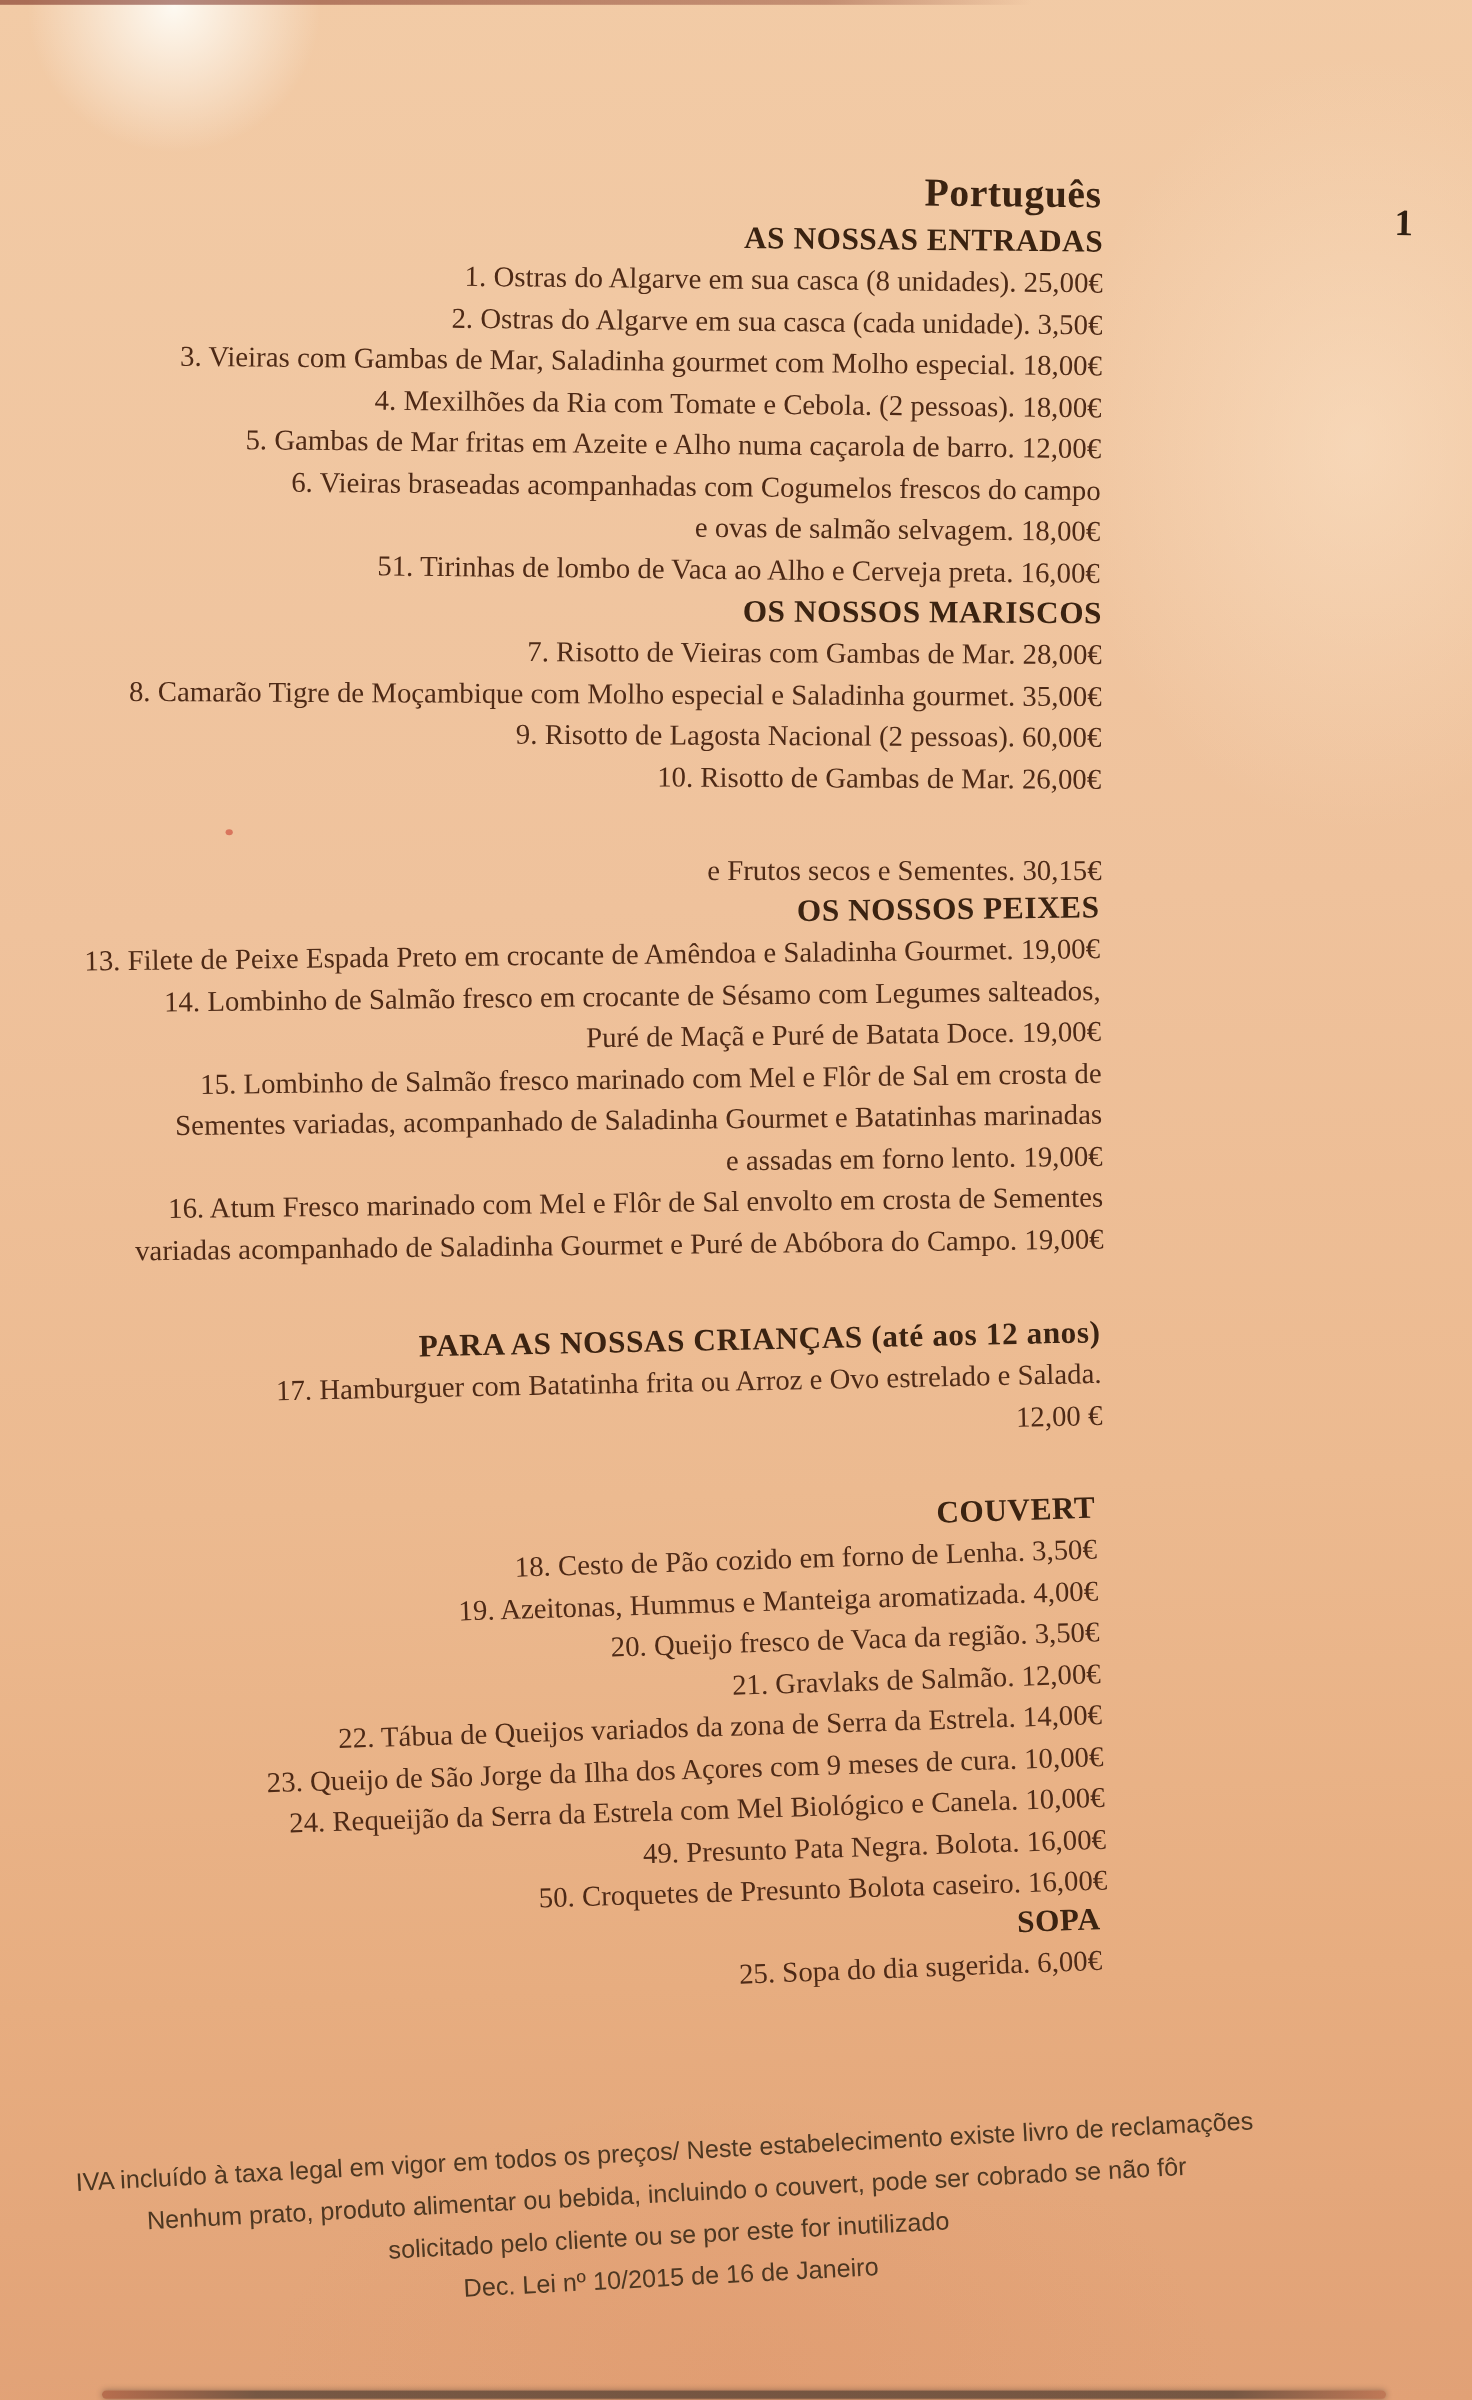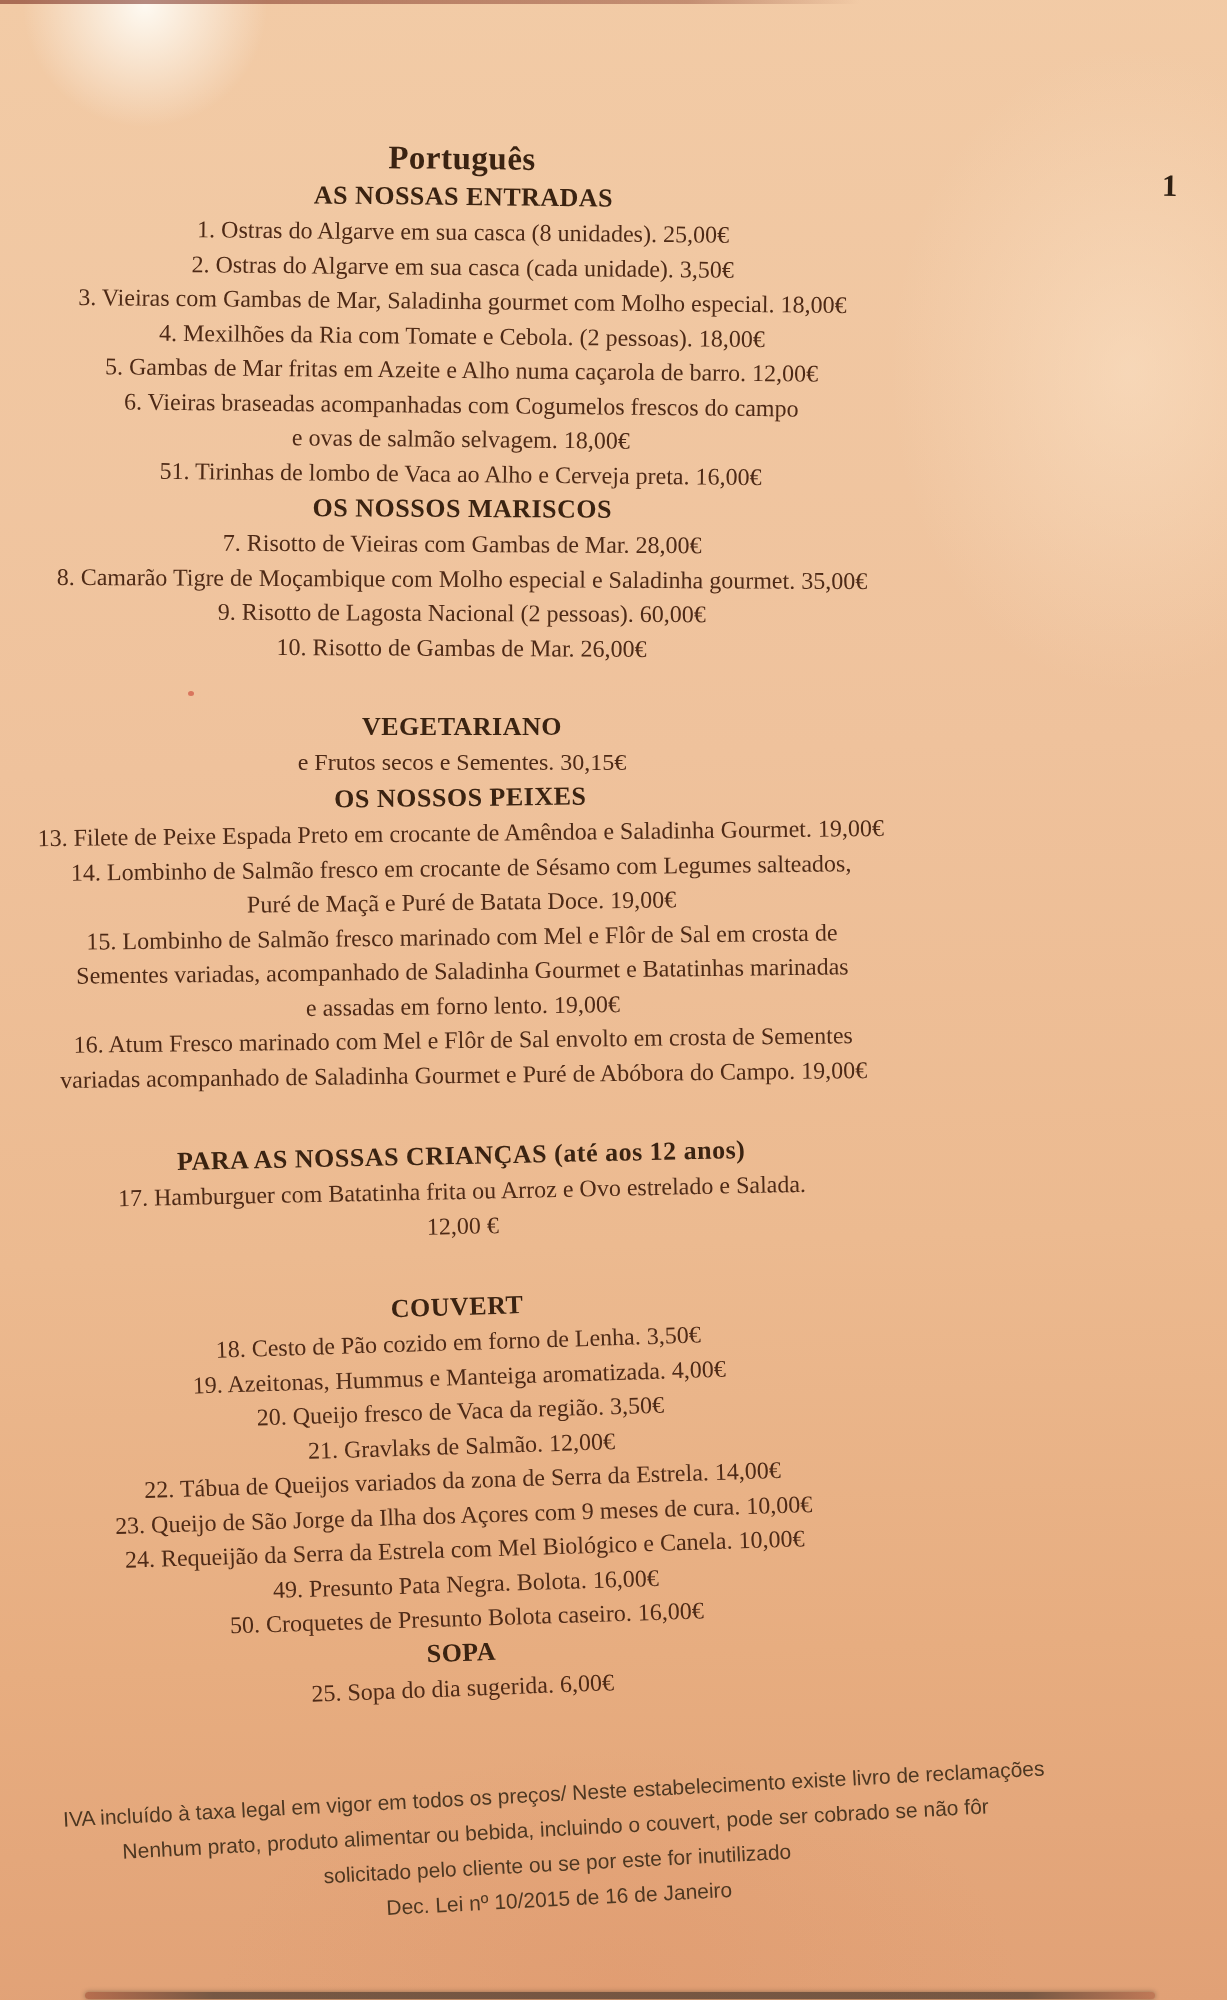--- a/index.html
+++ b/index.html
@@ -16,21 +16,21 @@
   }
   .top-edge{position:absolute;top:0;left:0;width:860px;height:4px;
     background:linear-gradient(90deg,rgba(110,30,18,0.55),rgba(110,30,18,0.35) 80%,rgba(110,30,18,0));}
   .bottom-strip{position:absolute;bottom:1px;left:85px;width:1070px;height:7px;border-radius:4px;
     background:linear-gradient(90deg,rgba(130,45,28,0.45),rgba(52,42,36,0.62) 12%,rgba(52,42,36,0.62) 88%,rgba(130,45,28,0.35));
     box-shadow:0 0 5px rgba(52,42,36,0.45);}
   .speck{position:absolute;left:188px;top:691px;width:6px;height:5px;border-radius:50%;
     background:rgba(205,75,58,0.65);}
   .page-number{position:absolute;top:168px;left:1162px;font-size:31px;font-weight:bold;
     color:#2f2013;transform:rotate(1deg);}
-  .content{position:absolute;top:140px;left:6px;width:912px;text-align:center;}
+  .content{position:absolute;top:140px;left:6px;width:912px;text-align:right;}
   .menu-title{font-size:33px;font-weight:bold;color:#3b2311;transform:rotate(0.6deg);letter-spacing:0.5px;}
   .menu-section{margin:0;}
   .menu-heading{font-size:26px;font-weight:bold;color:#3b2311;line-height:36px;letter-spacing:0.5px;}
   .menu-line{font-size:24px;line-height:34.5px;white-space:nowrap;color:#4e2a16;}
   .footer{
     position:absolute;top:1776px;left:14px;width:1085px;text-align:center;
     transform:rotate(-3deg);transform-origin:50% 50%;
     font-family:"Liberation Sans", sans-serif;color:#4d3721;
   }
   .footer-line{font-size:21px;line-height:35px;white-space:nowrap;}
@@ -57,21 +57,20 @@
           <div class="menu-line">51. Tirinhas de lombo de Vaca ao Alho e Cerveja preta. 16,00€</div>
         </div>
         <div class="menu-section" style="transform: rotate(0.3deg); margin-top: 0px;">
           <div class="menu-heading">OS NOSSOS MARISCOS</div>
           <div class="menu-line">7. Risotto de Vieiras com Gambas de Mar. 28,00€</div>
           <div class="menu-line">8. Camarão Tigre de Moçambique com Molho especial e Saladinha gourmet. 35,00€</div>
           <div class="menu-line">9. Risotto de Lagosta Nacional (2 pessoas). 60,00€</div>
           <div class="menu-line">10. Risotto de Gambas de Mar. 26,00€</div>
         </div>
         <div class="menu-section" style="transform: rotate(0deg); margin-top: 44px;">
-          <div class="menu-heading">VEGETARIANO</div>
           <div class="menu-line">e Frutos secos e Sementes. 30,15€</div>
         </div>
         <div class="menu-section" style="transform: rotate(-0.7deg); margin-top: 0px;">
           <div class="menu-heading">OS NOSSOS PEIXES</div>
           <div class="menu-line">13. Filete de Peixe Espada Preto em crocante de Amêndoa e Saladinha Gourmet. 19,00€</div>
           <div class="menu-line">14. Lombinho de Salmão fresco em crocante de Sésamo com Legumes salteados,</div>
           <div class="menu-line">Puré de Maçã e Puré de Batata Doce. 19,00€</div>
           <div class="menu-line">15. Lombinho de Salmão fresco marinado com Mel e Flôr de Sal em crosta de</div>
           <div class="menu-line">Sementes variadas, acompanhado de Saladinha Gourmet e Batatinhas marinadas</div>
           <div class="menu-line">e assadas em forno lento. 19,00€</div>

